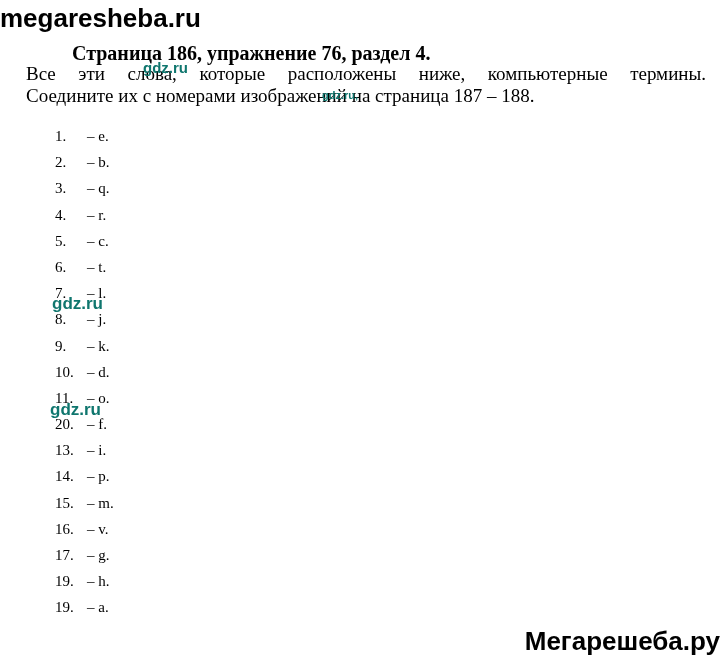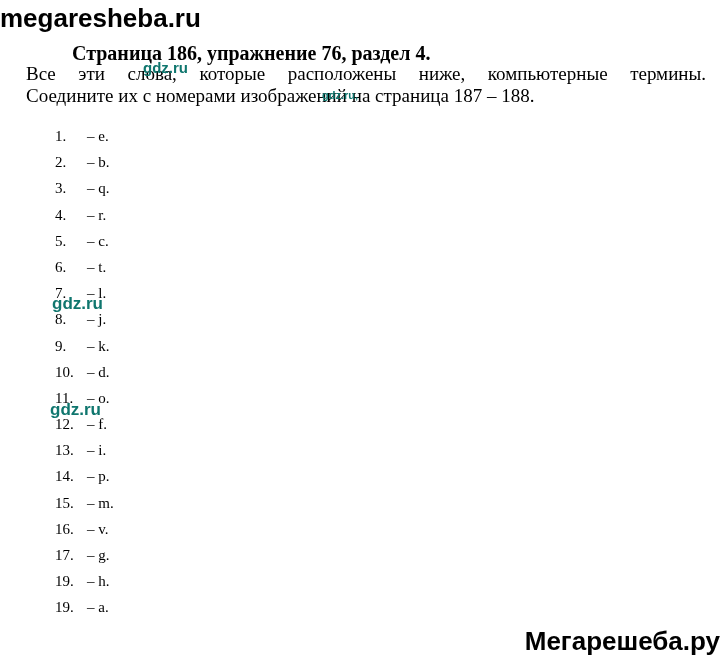--- a/index.html
+++ b/index.html
@@ -115,21 +115,21 @@
       <div class="answer-row"><span class="num">2.</span><span class="val">– b.</span></div>
       <div class="answer-row"><span class="num">3.</span><span class="val">– q.</span></div>
       <div class="answer-row"><span class="num">4.</span><span class="val">– r.</span></div>
       <div class="answer-row"><span class="num">5.</span><span class="val">– c.</span></div>
       <div class="answer-row"><span class="num">6.</span><span class="val">– t.</span></div>
       <div class="answer-row"><span class="num">7.</span><span class="val">– l.</span></div>
       <div class="answer-row"><span class="num">8.</span><span class="val">– j.</span></div>
       <div class="answer-row"><span class="num">9.</span><span class="val">– k.</span></div>
       <div class="answer-row"><span class="num">10.</span><span class="val">– d.</span></div>
       <div class="answer-row"><span class="num">11.</span><span class="val">– o.</span></div>
-      <div class="answer-row"><span class="num">12.</span><span class="val">– f.</span></div>
+      <div class="answer-row"><span class="num">20.</span><span class="val">– f.</span></div>
       <div class="answer-row"><span class="num">13.</span><span class="val">– i.</span></div>
       <div class="answer-row"><span class="num">14.</span><span class="val">– p.</span></div>
       <div class="answer-row"><span class="num">15.</span><span class="val">– m.</span></div>
       <div class="answer-row"><span class="num">16.</span><span class="val">– v.</span></div>
       <div class="answer-row"><span class="num">17.</span><span class="val">– g.</span></div>
       <div class="answer-row"><span class="num">19.</span><span class="val">– h.</span></div>
       <div class="answer-row"><span class="num">19.</span><span class="val">– a.</span></div>
     </div>
 
   <div class="wm wm1">gdz.ru</div>

